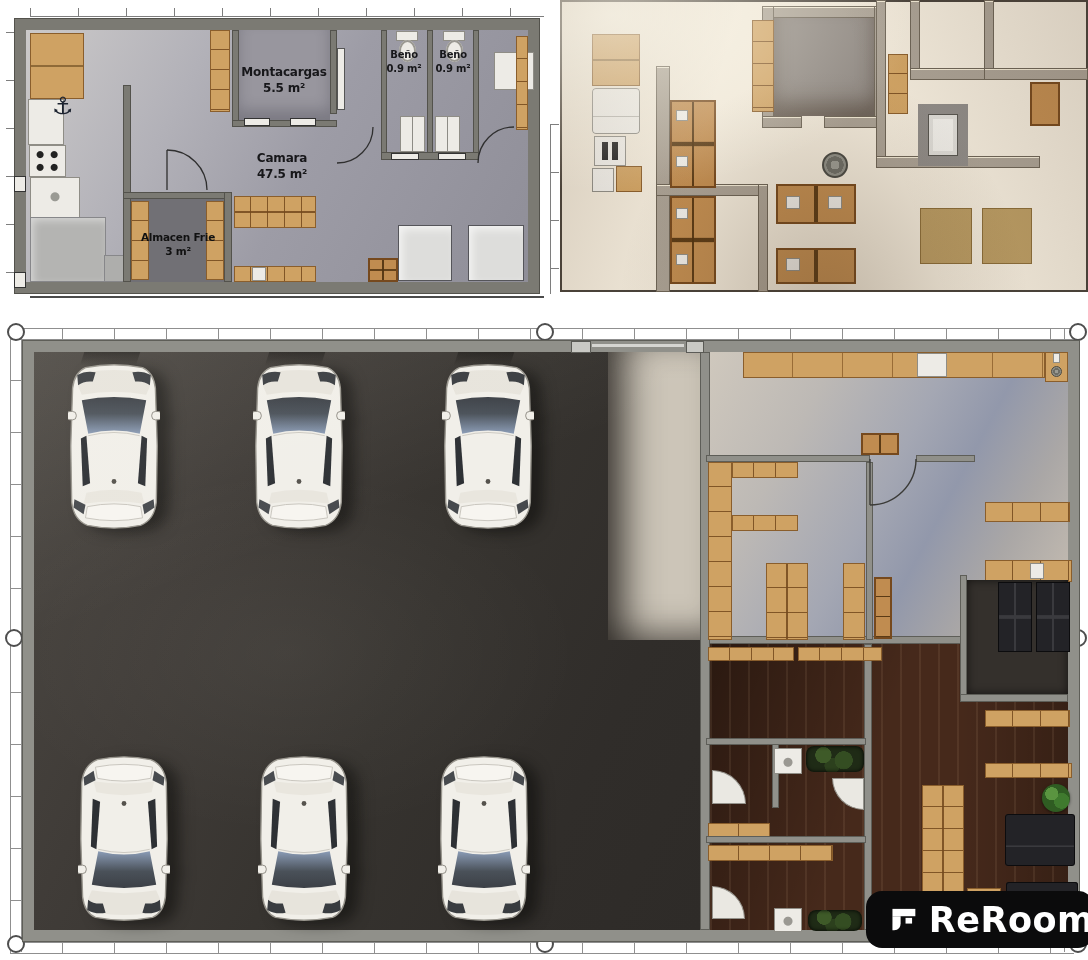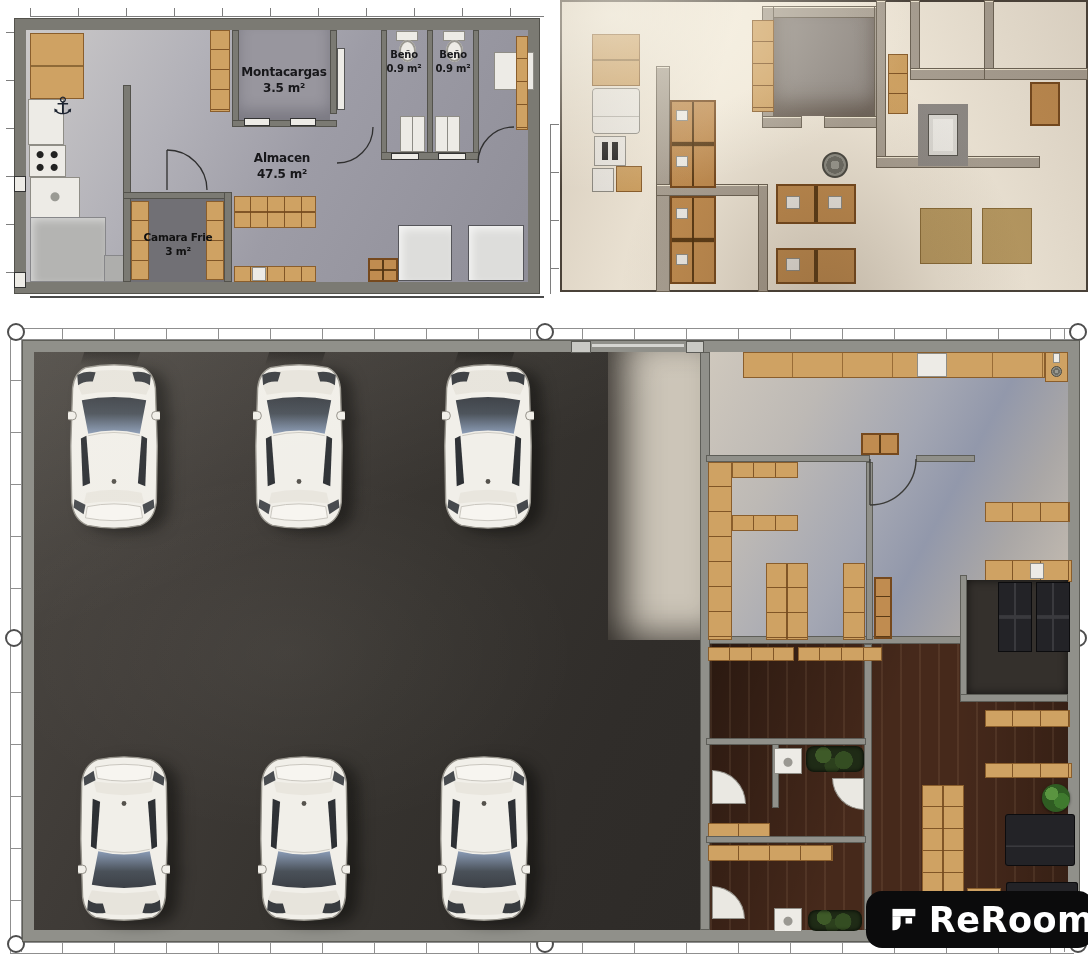--- a/index.html
+++ b/index.html
@@ -124,36 +124,36 @@
 
     <svg class="abs" style="left:0;top:0" width="558" height="300" viewBox="0 0 558 300">
       <path d="M369,123A36,36 0 0 1 333,159" fill="none" stroke="#2f2f2f" stroke-width="1.3"></path>
       <path d="M163,146A40,40 0 0 1 203,186" fill="none" stroke="#2f2f2f" stroke-width="1.3"></path>
       <path d="M163,146V186" stroke="#2f2f2f" stroke-width="1.3"></path>
       <path d="M474,159A36,36 0 0 1 510,123" fill="none" stroke="#2f2f2f" stroke-width="1.3"></path>
     </svg>
 
     <div class="rl" style="left:232px;top:60px;width:96px;font-size:12px">
       <span>Montacargas</span>
-      <span class="ar">3.5 m²</span>
+      <span class="ar">5.5 m²</span>
     </div>
     <div class="rl" style="left:378px;top:44px;width:44px;font-size:10px">
       <span>Beño</span>
       <span class="ar">0.9 m²</span>
     </div>
     <div class="rl" style="left:425px;top:44px;width:48px;font-size:10px">
       <span>Beño</span>
       <span class="ar">0.9 m²</span>
     </div>
     <div class="rl" style="left:230px;top:146px;width:96px;font-size:12px">
-      <span>Almacen</span>
+      <span>Camara</span>
       <span class="ar">47.5 m²</span>
     </div>
     <div class="rl" style="left:128px;top:226px;width:92px;font-size:10.5px;color:#111">
-      <span>Camara Frie</span>
+      <span>Almacen Frie</span>
       <span class="ar">3 m²</span>
     </div>
   </div>
 
   <div class="abs" style="left:560px;top:0;width:528px;height:292px;background:#efe7d8;box-shadow:inset 0 0 0 2px #49423a">
     <div class="wc" style="left:96px;top:66px;width:14px;height:226px"></div>
     <div class="wc" style="left:96px;top:184px;width:112px;height:12px"></div>
     <div class="wc" style="left:198px;top:184px;width:10px;height:108px"></div>
 
     <div class="abs" style="left:214px;top:18px;width:100px;height:98px;background:#8e8781;box-shadow:inset 0 -14px 18px rgba(60,45,30,.4)"></div>

